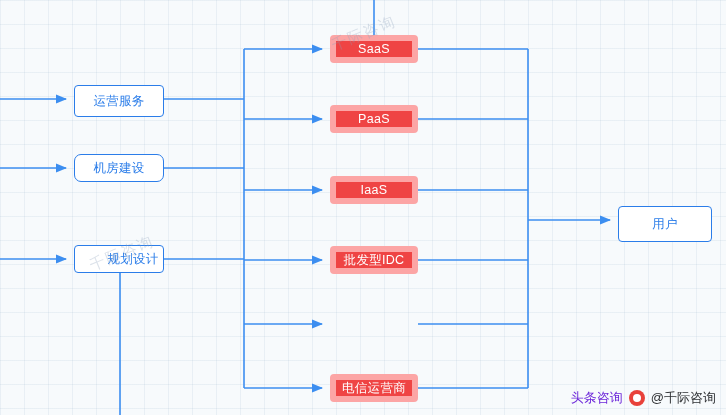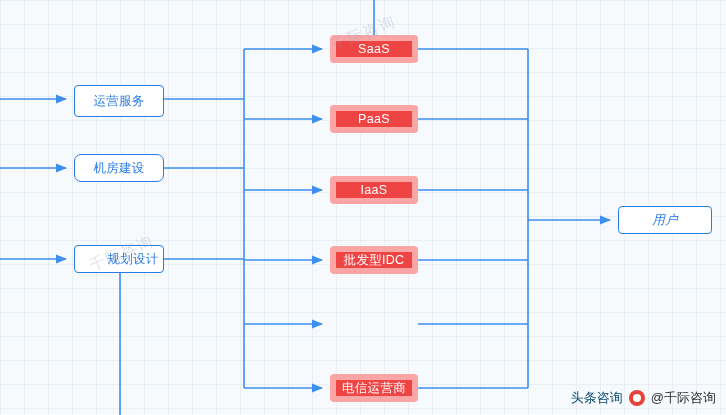--- a/index.html
+++ b/index.html
@@ -80,21 +80,21 @@
     flex: 0 0 auto;
   }
   #credit .logo::after {
     content: "";
     position: absolute;
     left: 4px; top: 4px;
     width: 8px; height: 8px;
     border-radius: 50%;
     background: #ffffff;
   }
-  #credit .src { color: #0c4a6e; margin-left: 20px; }
+  #credit .src { color: #6d28d9; margin-left: 20px; }
 </style>
 </head>
 <body>
 
 <div id="stage">
 
   <div id="grid"></div>
 
   <svg id="edges" viewBox="0 0 726 415" width="726" height="415">
     <defs>
@@ -155,21 +155,21 @@
   <div class="node blue" style="left:330px; top:176px; width:88px; height:28px;">
     <span>IaaS</span>
   </div>
   <div class="node blue" style="left:330px; top:246px; width:88px; height:28px;">
     <span>批发型IDC</span>
   </div>
   <div class="node blue" style="left:330px; top:374px; width:88px; height:28px;">
     <span>电信运营商</span>
   </div>
 
-  <div class="node white" style="left:618px; top:206px; width:94px; height:28px;font-style:italic;">
+  <div class="node white" style="left:618px; top:206px; width:94px; height:36px;">
     <span>用户</span>
   </div>
 
   <div class="wm" style="left:330px; top:24px;">千际咨询</div>
   <div class="wm" style="left:88px; top:244px;">千际咨询</div>
 
   <div id="credit">
     <span class="src">头条咨询</span>
     <span class="logo"></span>
     <span>@千际咨询</span>

